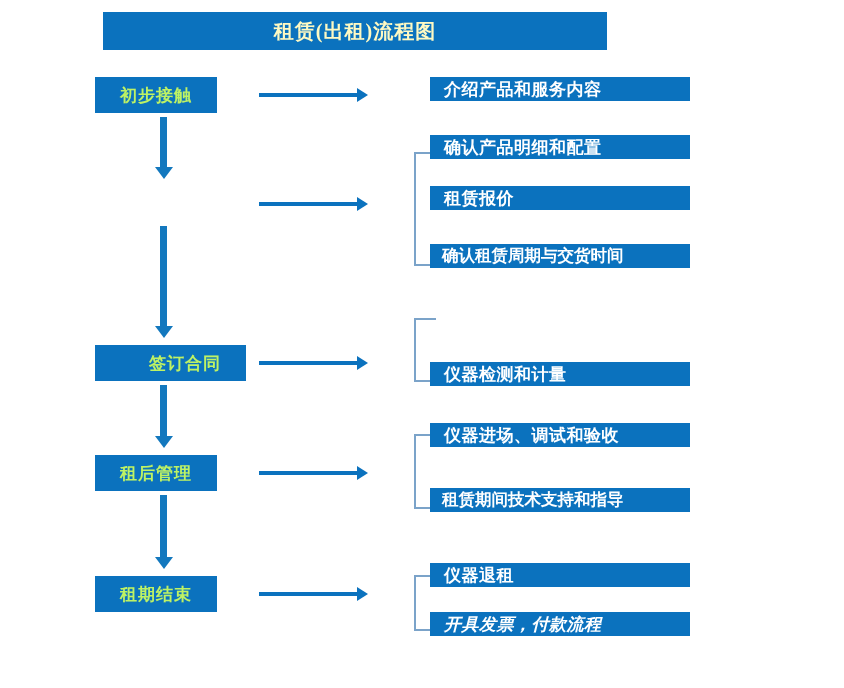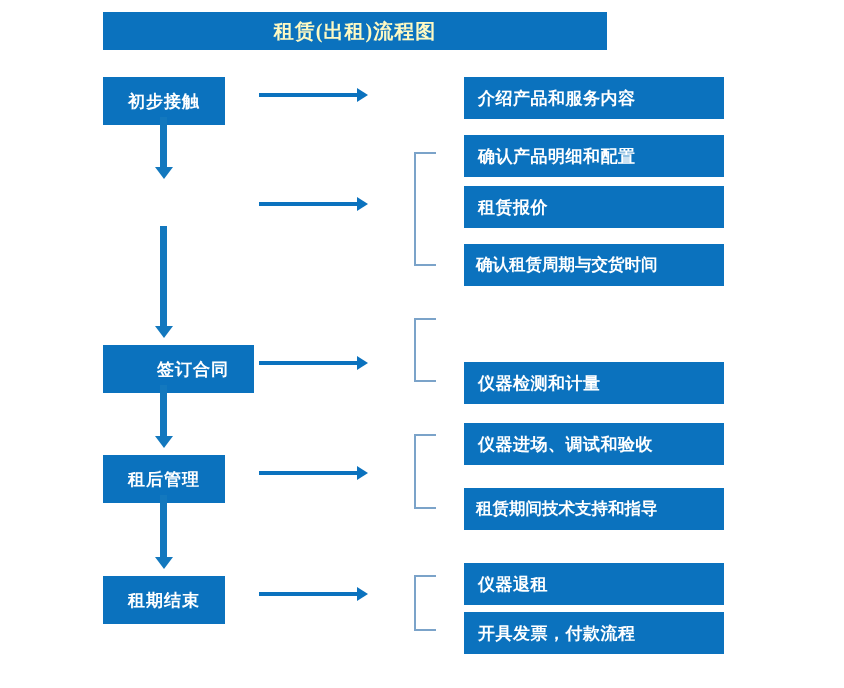--- a/index.html
+++ b/index.html
@@ -36,40 +36,40 @@
     justify-content: center;
     font-size: 20px;
     font-weight: bold;
     letter-spacing: 1px;
     line-height: 1;
   }
 
   
   .stage-box {
     position: absolute;
-    left: 103px;
+    left: 95px;
     width: 122px;
-    height: 48px;
-    background: #0B72BE;
-    color: #ffffff;
+    height: 36px;
+    background: #0B72BE;
+    color: #bef264;
     display: flex;
     align-items: center;
     justify-content: center;
     font-size: 17px;
     font-weight: bold;
     letter-spacing: 1px;
     line-height: 1;
   }
 
   
   .detail-box {
     position: absolute;
-    left: 464px;
+    left: 430px;
     width: 260px;
-    height: 42px;
+    height: 24px;
     background: #0B72BE;
     color: #ffffff;
     display: flex;
     align-items: center;
     justify-content: flex-start;
     padding-left: 14px;
     box-sizing: border-box;
     font-size: 17px;
     font-weight: bold;
     letter-spacing: 0.5px;
@@ -220,15 +220,15 @@
 
 
   <div class="detail-box" style="top:362px;">仪器检测和计量</div>
 
   <div class="detail-box" style="top:423px;">仪器进场、调试和验收</div>
 
   <div class="detail-box tight" style="top:488px;">租赁期间技术支持和指导</div>
 
   <div class="detail-box" style="top:563px;">仪器退租</div>
 
-  <div class="detail-box" style="top:612px;">开具发票，付款流程</div>
+  <div class="detail-box" style="top:612px;font-style:italic;">开具发票，付款流程</div>
 
 </div>
 
 </body></html>

